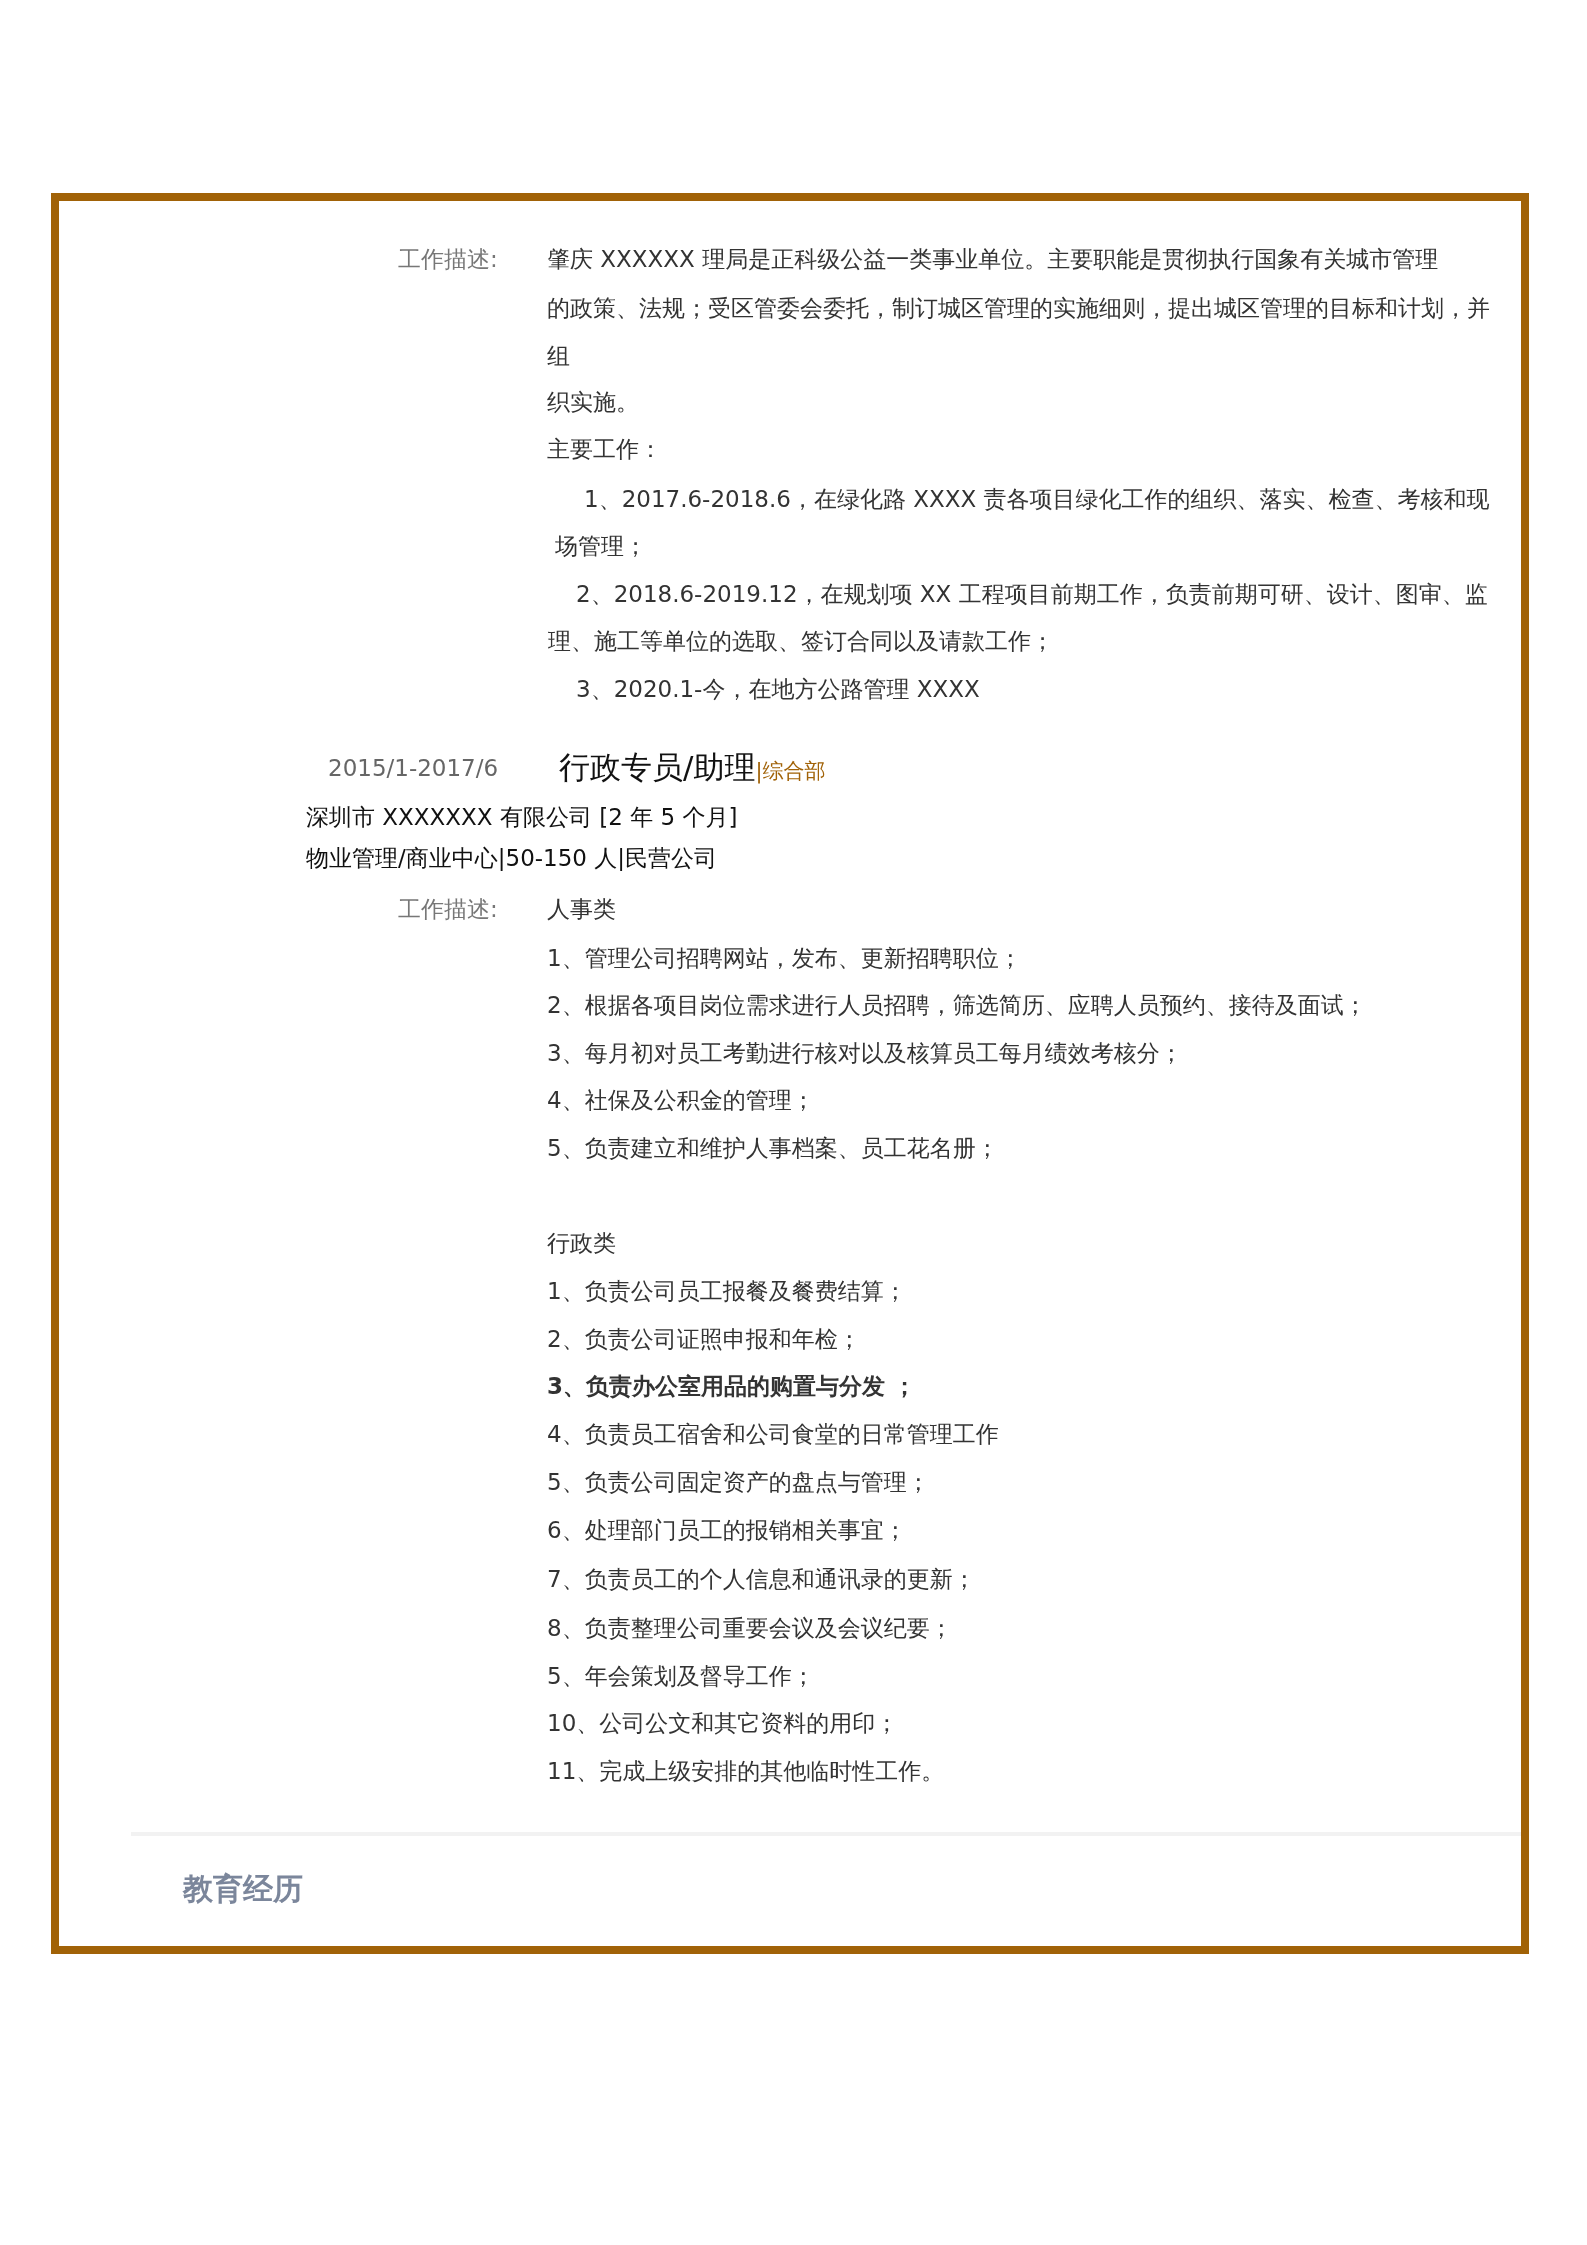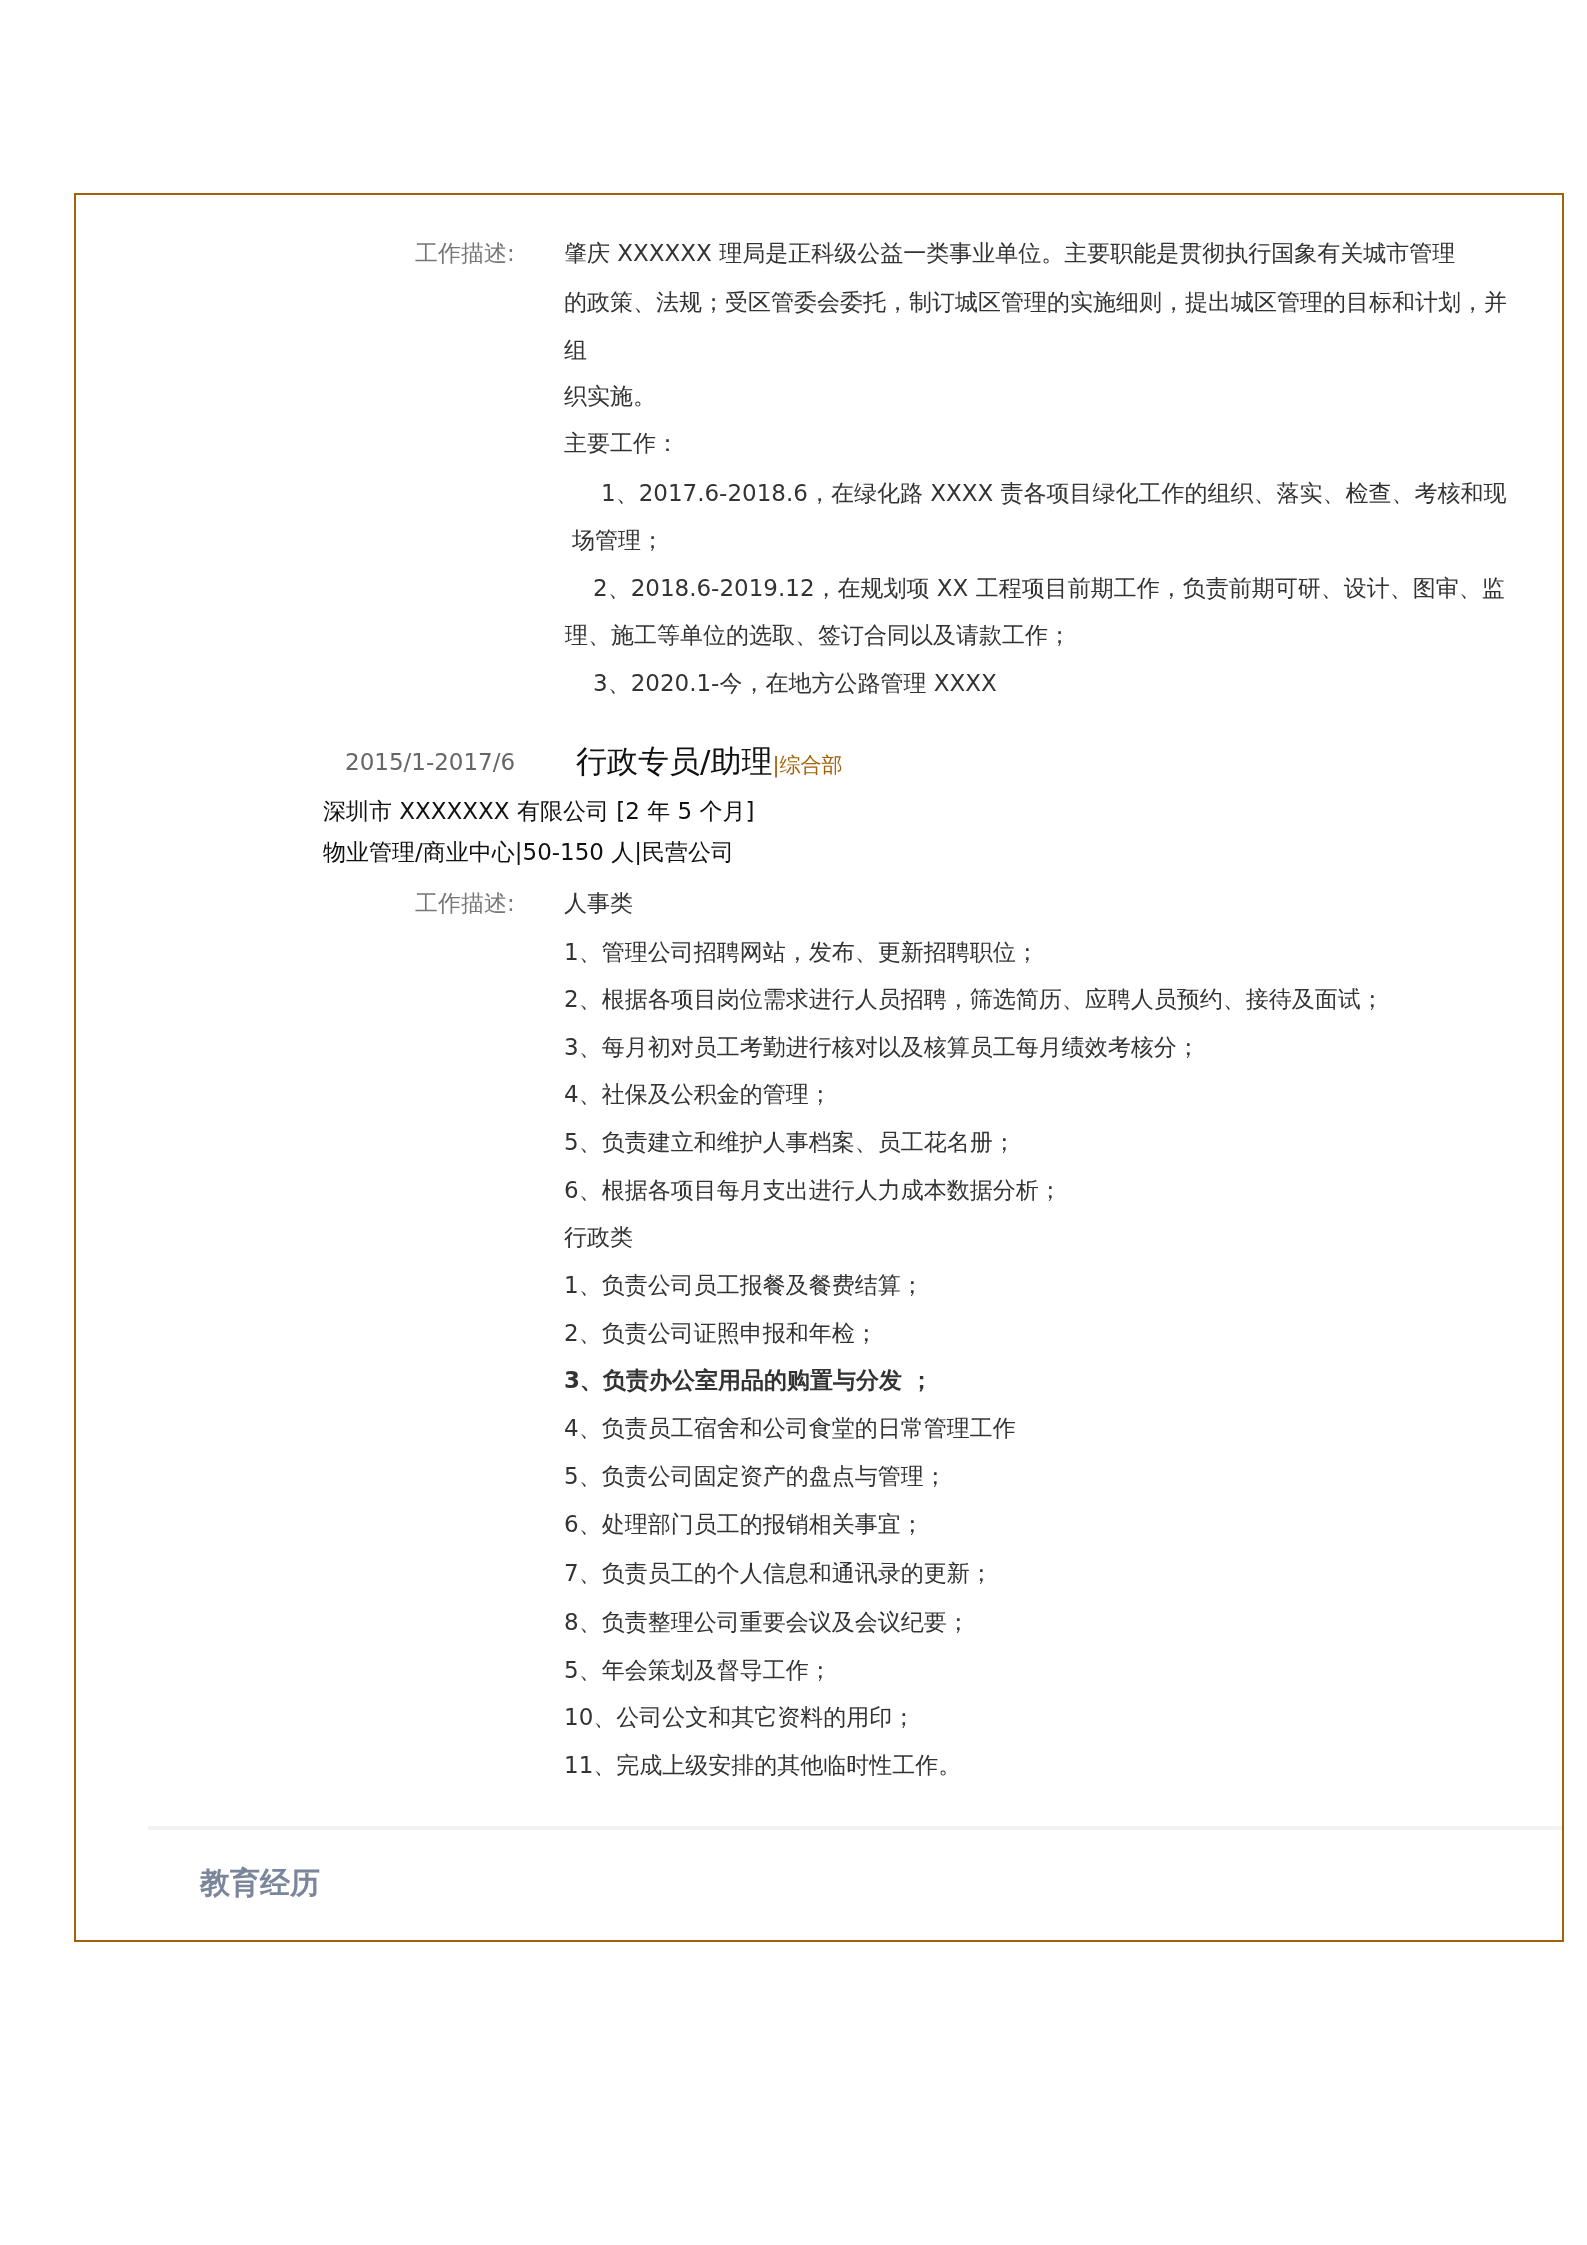--- a/index.html
+++ b/index.html
@@ -1,24 +1,24 @@
 <!DOCTYPE html>
 <html><head>
 <meta charset="utf-8">
 <style>
   html, body { margin: 0; padding: 0; background: #ffffff; }
   body {
     width: 1587px; height: 2245px; position: relative; overflow: hidden;
     font-family: "DejaVu Sans", "Liberation Sans", sans-serif;
   }
   .card {
-    position: absolute; left: 74px; top: 193px;
+    position: absolute; left: 51px; top: 193px;
     width: 1462px; height: 1745px;
-    border: 2px solid #a16207;
-    overflow: hidden; background: #fff; padding-left: 24px;
+    border: 8px solid #a16207;
+    overflow: hidden; background: #fff;
   }
   .line {
     position: absolute; white-space: nowrap;
     font-size: 23px; line-height: 30px; color: #333333;
   }
   .label { color: #777777; }
   .date { color: #666666; font-size: 23px; }
   .title { color: #111111; font-size: 31px; line-height: 40px; }
   .title .dept { font-size: 21px; color: #a16207; }
   .company { color: #111111; }
@@ -57,21 +57,20 @@
   <div class="line company" style="left:247px; top:601px;">深圳市 XXXXXXX 有限公司 [2 年 5 个月]</div>
   <div class="line company" style="left:247px; top:642px;">物业管理/商业中心|50-150 人|民营公司</div>
 
   <div class="line label" style="left:339px; top:693px;">工作描述:</div>
   <div class="line" style="left:488px; top:693px;">人事类</div>
   <div class="line" style="left:488px; top:742px;">1、管理公司招聘网站，发布、更新招聘职位；</div>
   <div class="line" style="left:488px; top:789px;">2、根据各项目岗位需求进行人员招聘，筛选简历、应聘人员预约、接待及面试；</div>
   <div class="line" style="left:488px; top:837px;">3、每月初对员工考勤进行核对以及核算员工每月绩效考核分；</div>
   <div class="line" style="left:488px; top:884px;">4、社保及公积金的管理；</div>
   <div class="line" style="left:488px; top:932px;">5、负责建立和维护人事档案、员工花名册；</div>
-  <div class="line" style="left:488px; top:980px;">6、根据各项目每月支出进行人力成本数据分析；</div>
 
   <div class="line" style="left:488px; top:1027px;">行政类</div>
   <div class="line" style="left:488px; top:1075px;">1、负责公司员工报餐及餐费结算；</div>
   <div class="line" style="left:488px; top:1123px;">2、负责公司证照申报和年检；</div>
   <div class="line" style="left:488px; top:1170px;font-weight:bold;">3、负责办公室用品的购置与分发 ；</div>
   <div class="line" style="left:488px; top:1218px;">4、负责员工宿舍和公司食堂的日常管理工作</div>
   <div class="line" style="left:488px; top:1266px;">5、负责公司固定资产的盘点与管理；</div>
   <div class="line" style="left:488px; top:1314px;">6、处理部门员工的报销相关事宜；</div>
   <div class="line" style="left:488px; top:1363px;">7、负责员工的个人信息和通讯录的更新；</div>
   <div class="line" style="left:488px; top:1412px;">8、负责整理公司重要会议及会议纪要；</div>

